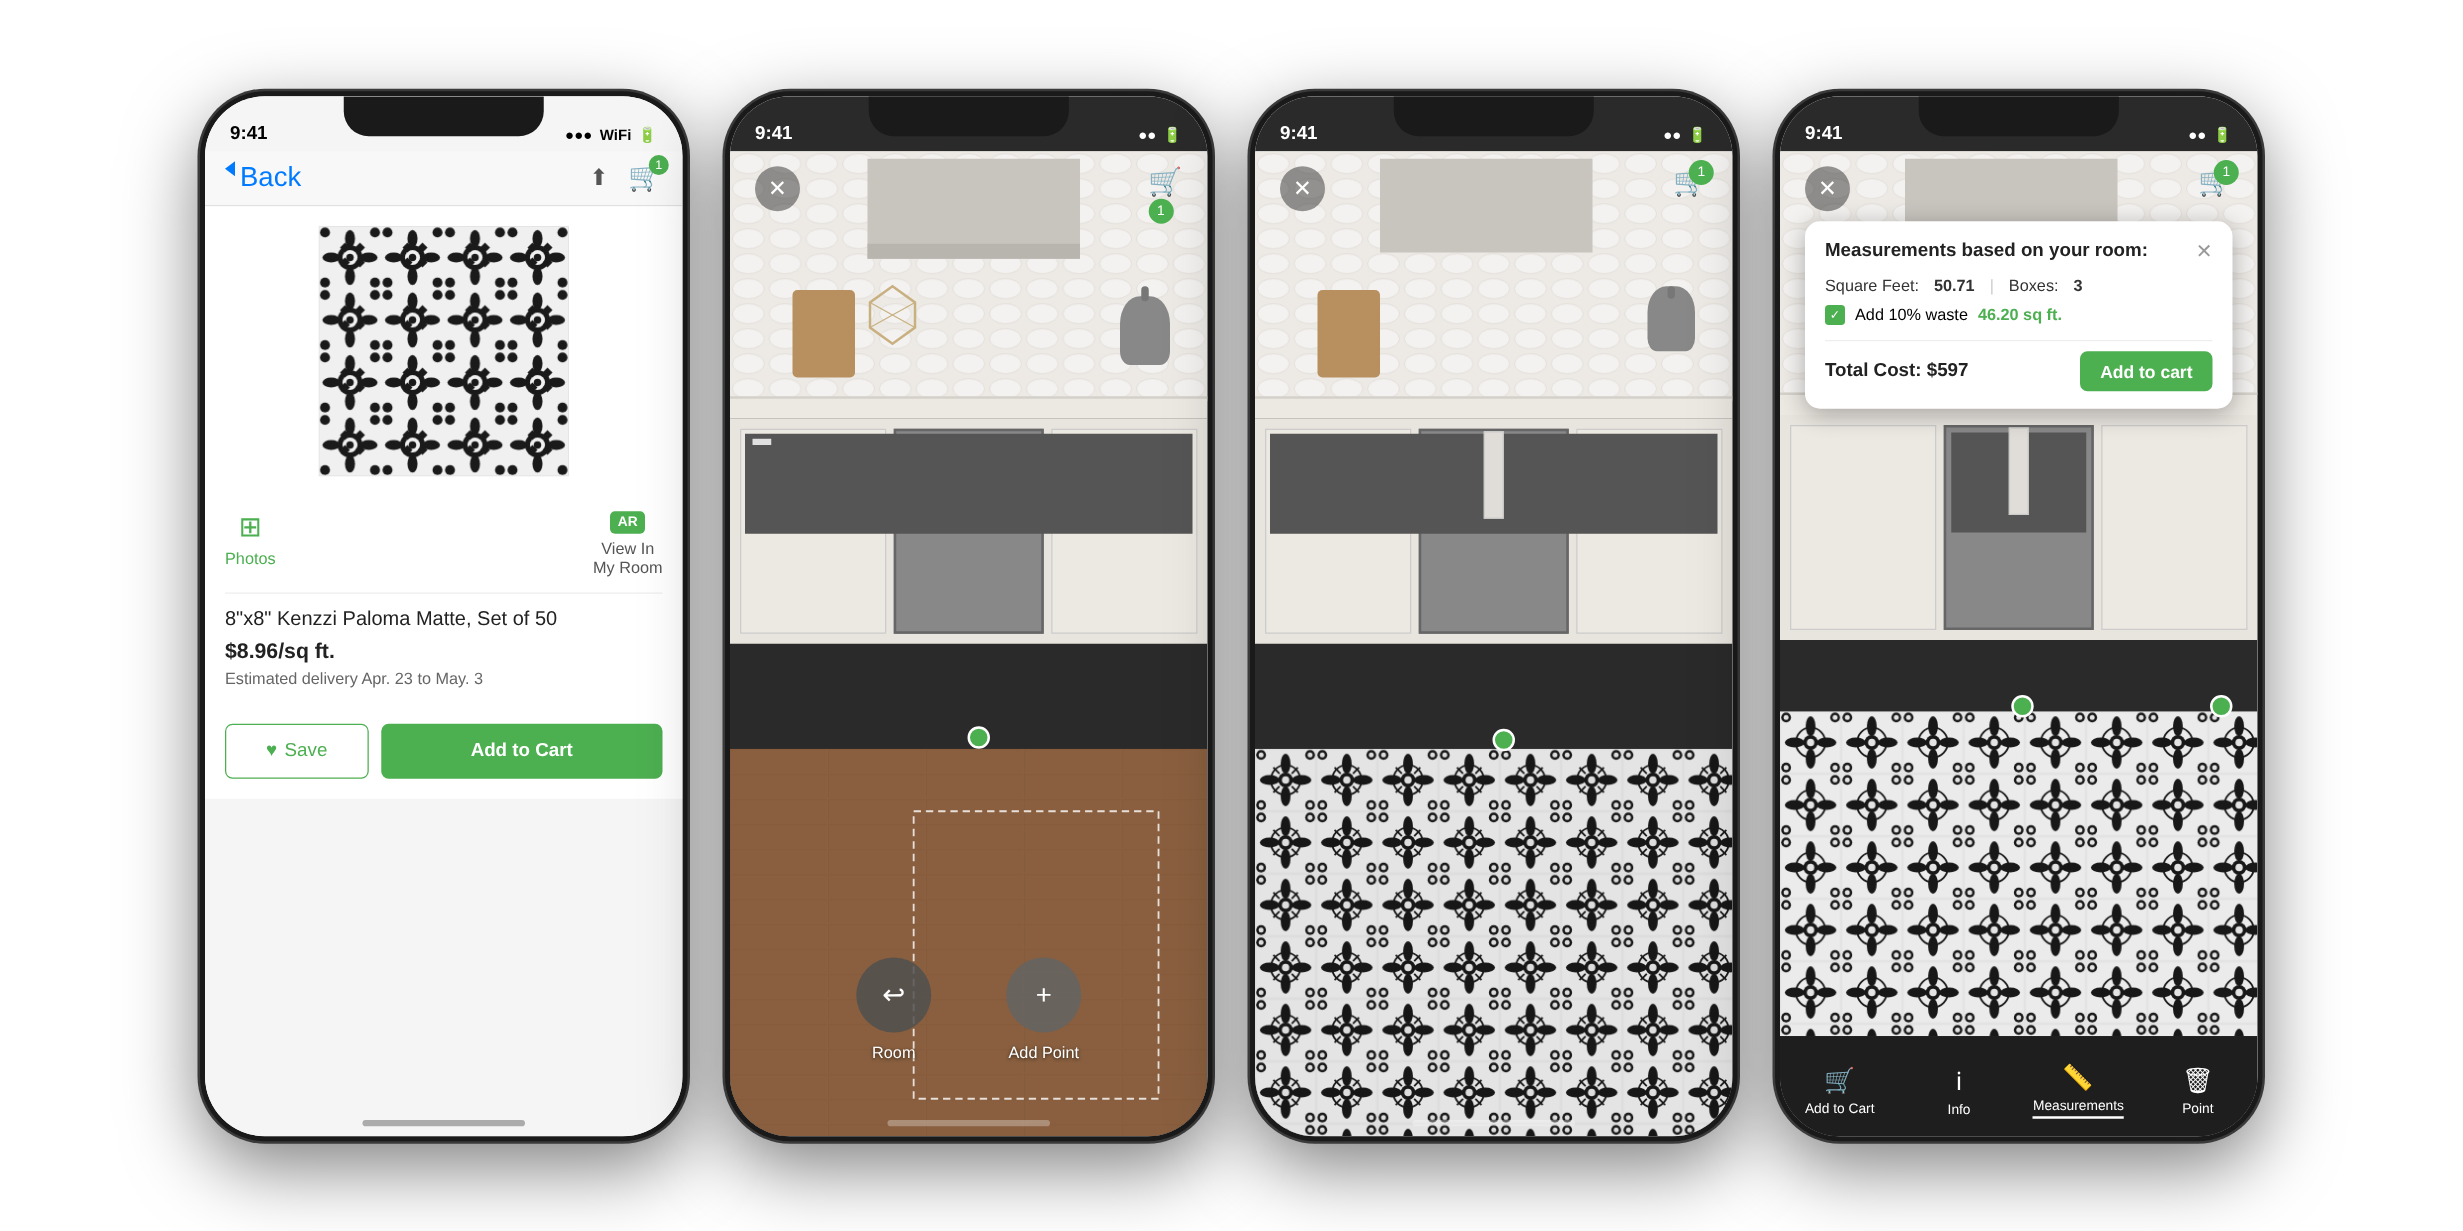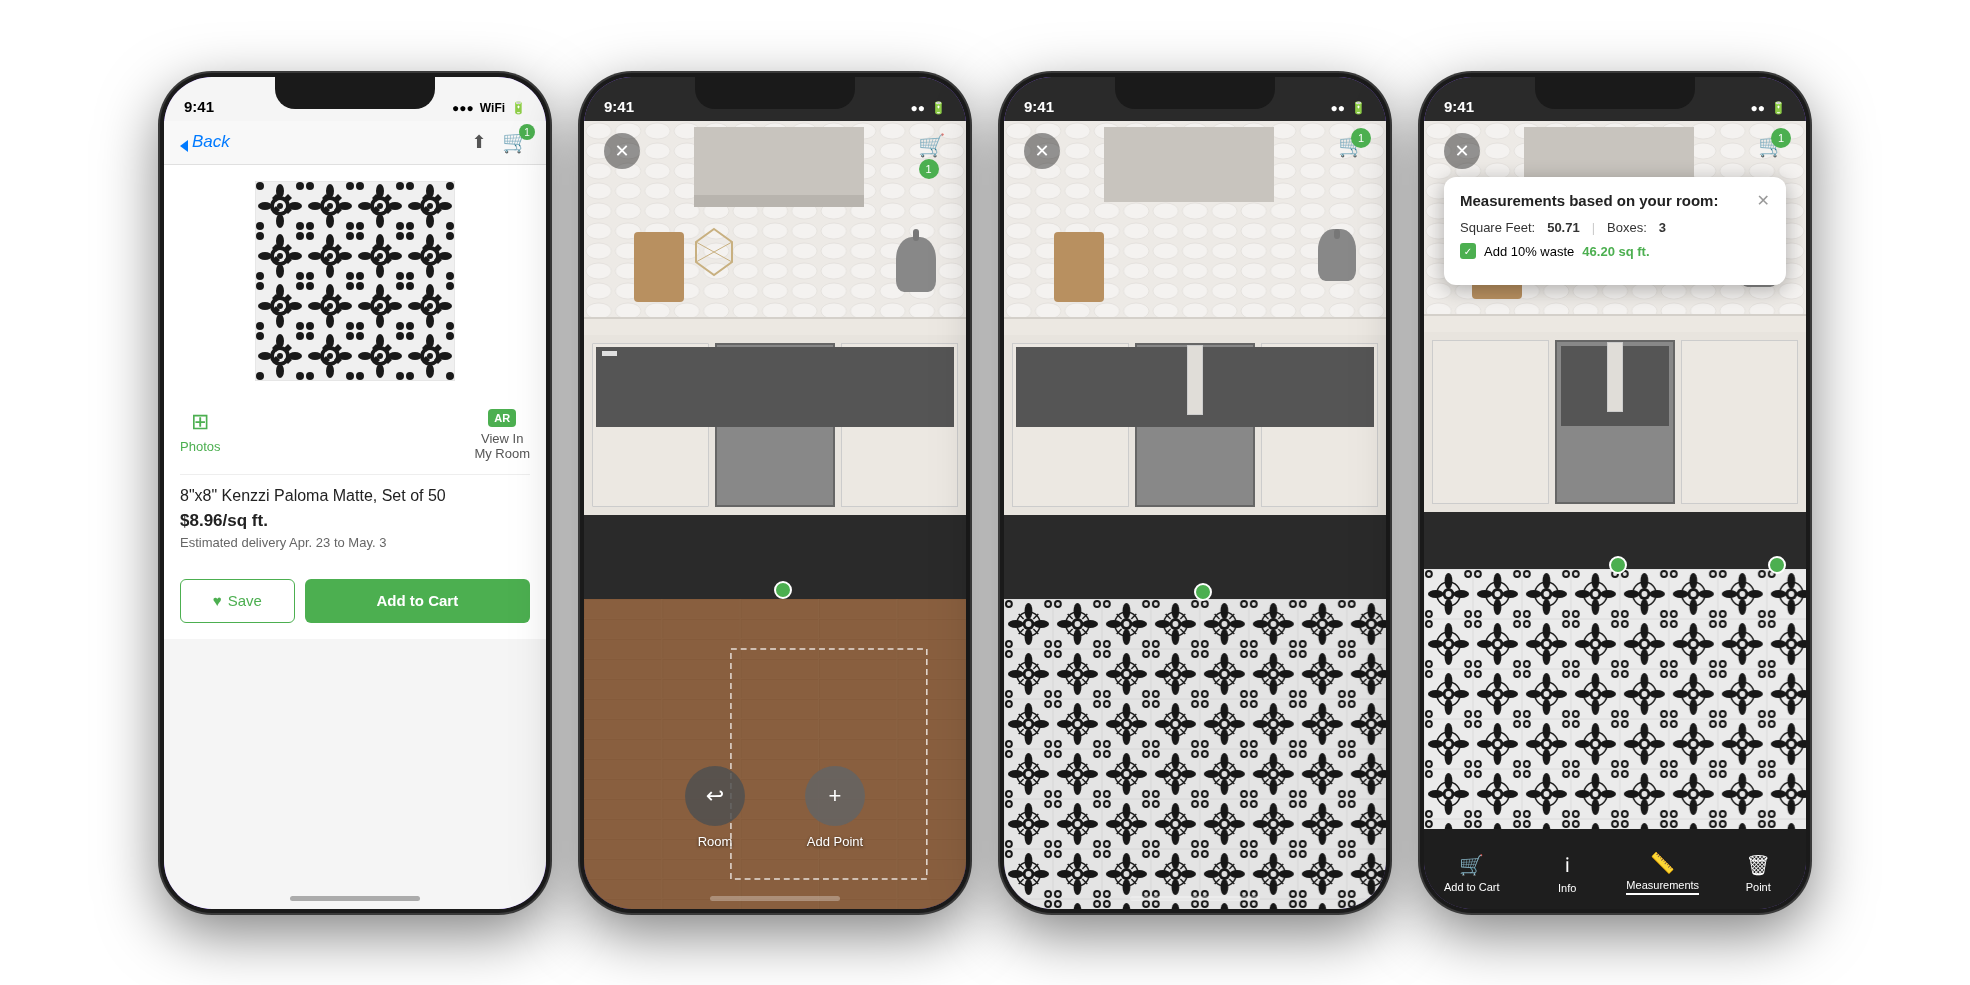--- a/index.html
+++ b/index.html
@@ -23,21 +23,21 @@
       border-radius: 52px;
       position: relative;
       box-shadow: 0 0 0 2px #3a3a3a, 0 20px 60px rgba(0,0,0,0.5);
       overflow: hidden;
       flex-shrink: 0;
     }
 
     .phone-inner {
       position: absolute;
       top: 4px; left: 4px; right: 4px; bottom: 4px;
-      background: #8b5cf6;
+      background: #ffffff;
       border-radius: 48px;
       overflow: hidden;
     }
 
     .screen {
       position: absolute;
       top: 0; left: 0; right: 0; bottom: 0;
       border-radius: 44px;
       overflow: hidden;
     }
@@ -104,25 +104,24 @@
       display: flex;
       align-items: center;
       justify-content: space-between;
       padding: 0 16px;
       border-bottom: 1px solid #e0e0e0;
       margin-top: 44px;
     }
 
     .back-btn {
       display: flex;
-      align-items: flex-end;
+      align-items: flex-start;
       gap: 4px;
       color: #007AFF;
-      font-size: 17px;
-      font-style: italic;
+      font-size: 22px;
     }
 
     .back-chevron {
       width: 0;
       height: 0;
       border-top: 6px solid transparent;
       border-bottom: 6px solid transparent;
       border-right: 8px solid #007AFF;
     }
 
@@ -894,20 +893,27 @@
           <strong>50.71</strong>
           <span class="measurements-divider">|</span>
           <span>Boxes:</span>
           <strong>3</strong>
         </div>
         <div class="waste-row">
           <div class="checkbox-green">✓</div>
           <span>Add 10% waste</span>
           <span class="waste-highlight">46.20 sq ft.</span>
         </div>
+        <div class="measurements-footer">
+          <span class="total-cost">
+            <span>Total Cost:</span>
+            <span>$597</span>
+          </span>
+          <div class="add-to-cart-green">Add to cart</div>
+        </div>
       </div>
 
       <div class="bottom-toolbar">
         <div class="toolbar-item">
           <span class="toolbar-item-icon">🛒</span>
           <span class="toolbar-item-label">Add to Cart</span>
         </div>
         <div class="toolbar-item">
           <span class="toolbar-item-icon">ℹ</span>
           <span class="toolbar-item-label">Info</span>

